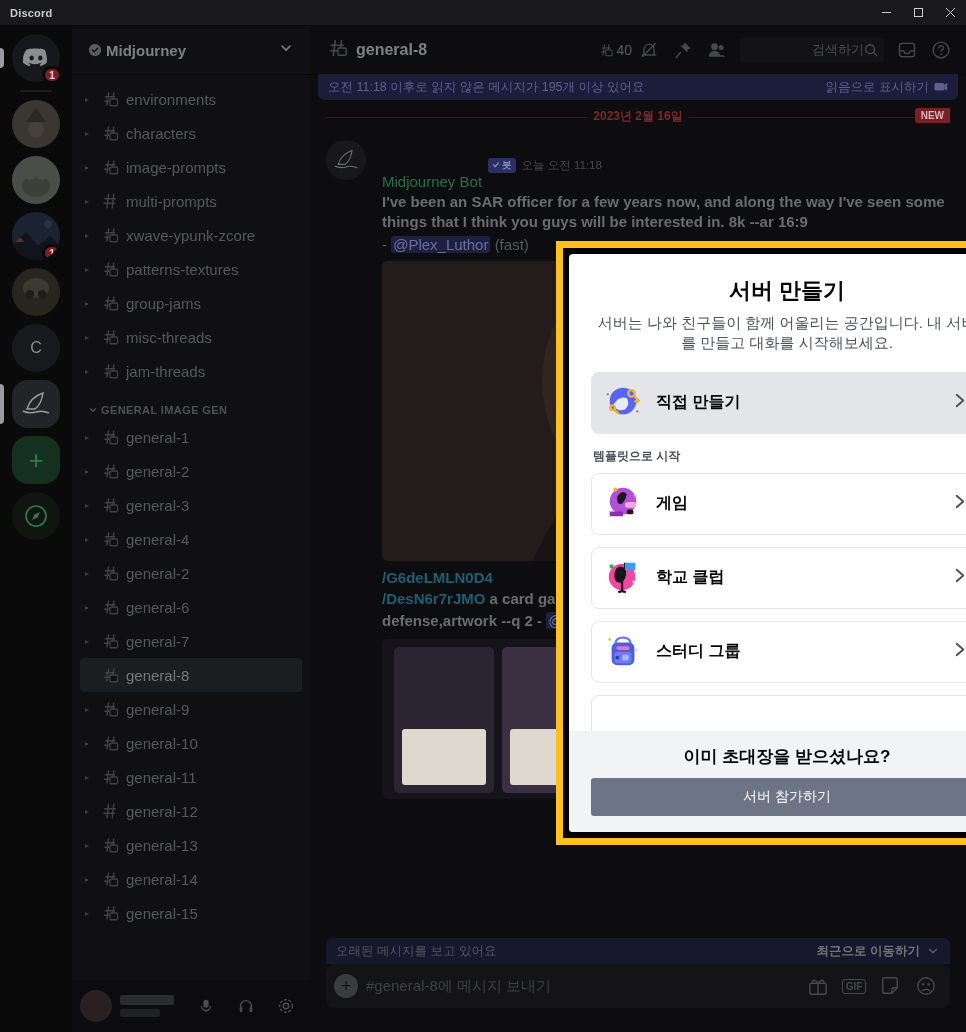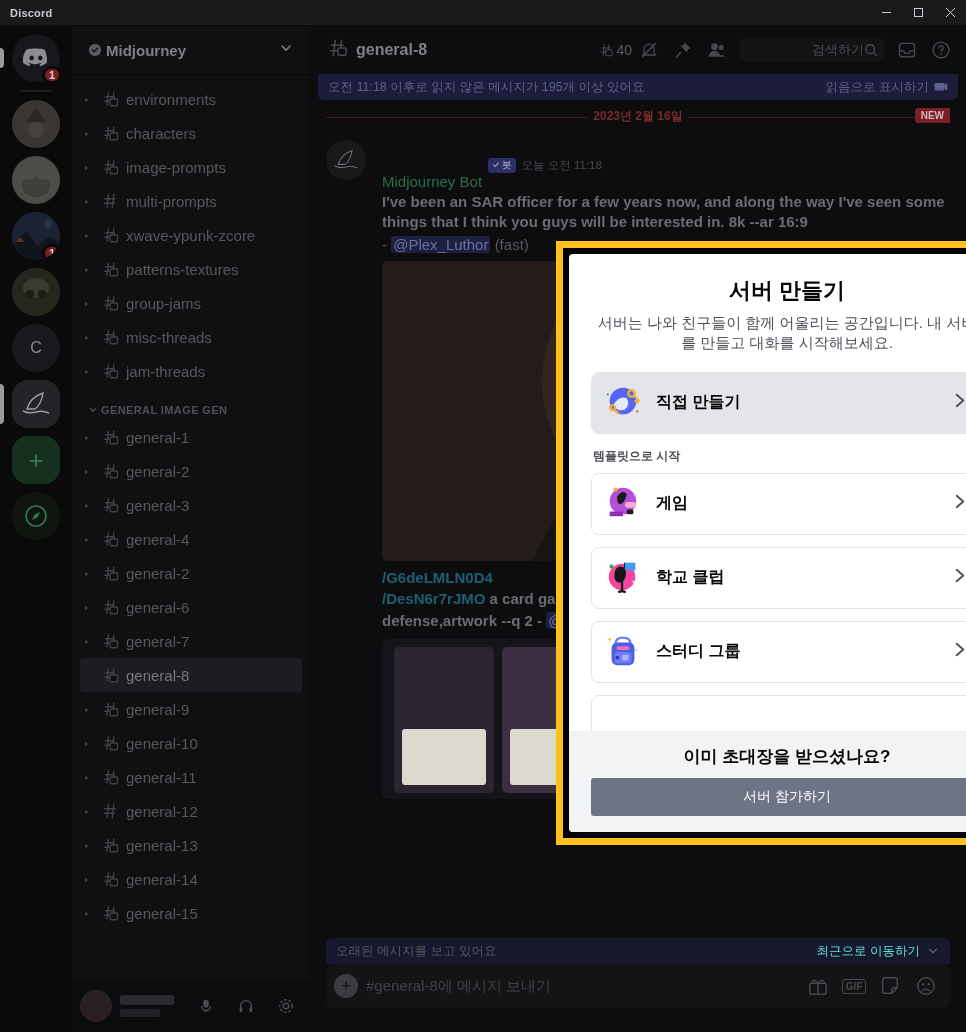--- a/index.html
+++ b/index.html
@@ -108,21 +108,21 @@
   .mtext { color: #6a6c70; font-size: 15px; font-weight: bold; line-height: 1.36; margin-top: 2px; }
   .mention { background: #1e2040; color: #6b6fa0; border-radius: 3px; padding: 0 2px; font-weight: 500; }
   .mlink { color: #1f5f74; font-weight: bold; }
   .mlight { color: #56585c; font-weight: normal; }
   .attach { margin-top: 6px; display: flex; gap: 6px; }
   .imgtile { border-radius: 6px; overflow: hidden; position: relative; }
   
   #jumpbar { height: 26px; background: #17182e; margin: 0 16px; border-radius: 6px 6px 0 0;
     display: flex; align-items: center; padding: 0 10px; color: #56585c; font-size: 12.5px; gap: 32px; }
   #jumpbar .grow { flex: 1; }
-  #jumpbar .jump { display:flex; align-items:center; gap:6px; color:#5eead4; }
+  #jumpbar .jump { display:flex; align-items:center; gap:6px; color:#737373;font-weight:bold; }
   #composer { margin: 0 16px 24px 16px; height: 44px; background: #141416; border-radius: 8px;
     display: flex; align-items: center; padding: 0 10px 0 8px; gap: 8px; }
   #composer .plus { width: 24px; height: 24px; border-radius: 50%; background: #3a3c40;
     display:flex; align-items:center; justify-content:center; color:#141416; font-size: 18px; line-height:1; }
   #composer .ph { flex: 1; color: #3e4044; font-size: 15px; }
   .cicon { width: 28px; height: 24px; display:flex; align-items:center; justify-content:center; color:#46484c; }
   
   #highlight {
     position: absolute; left: 246px; top: 215px; width: 462px; height: 604px;
     border: 7px solid #ffc01e; background: #000; padding: 6px; z-index: 50;

